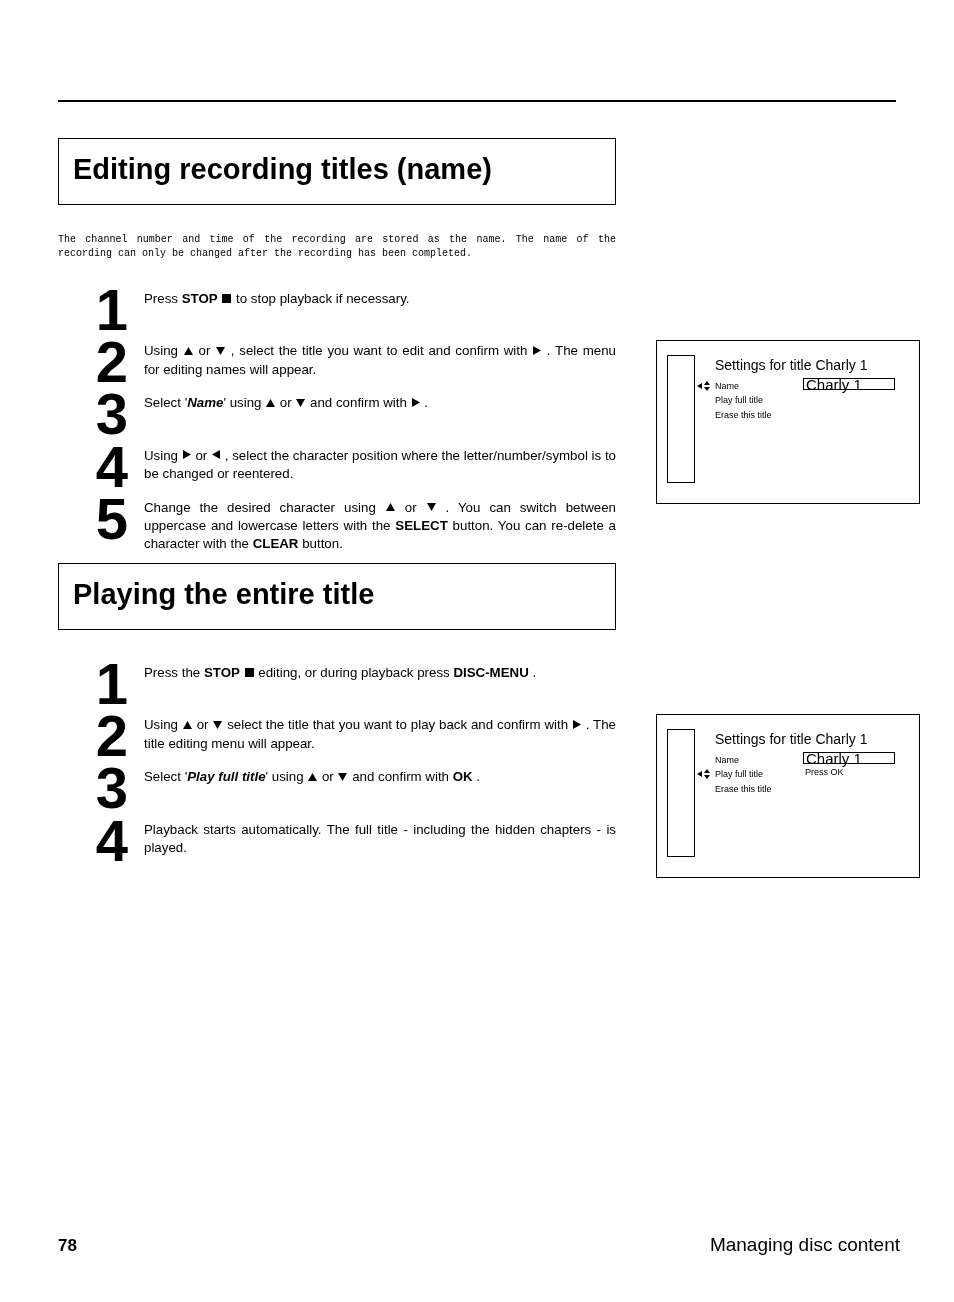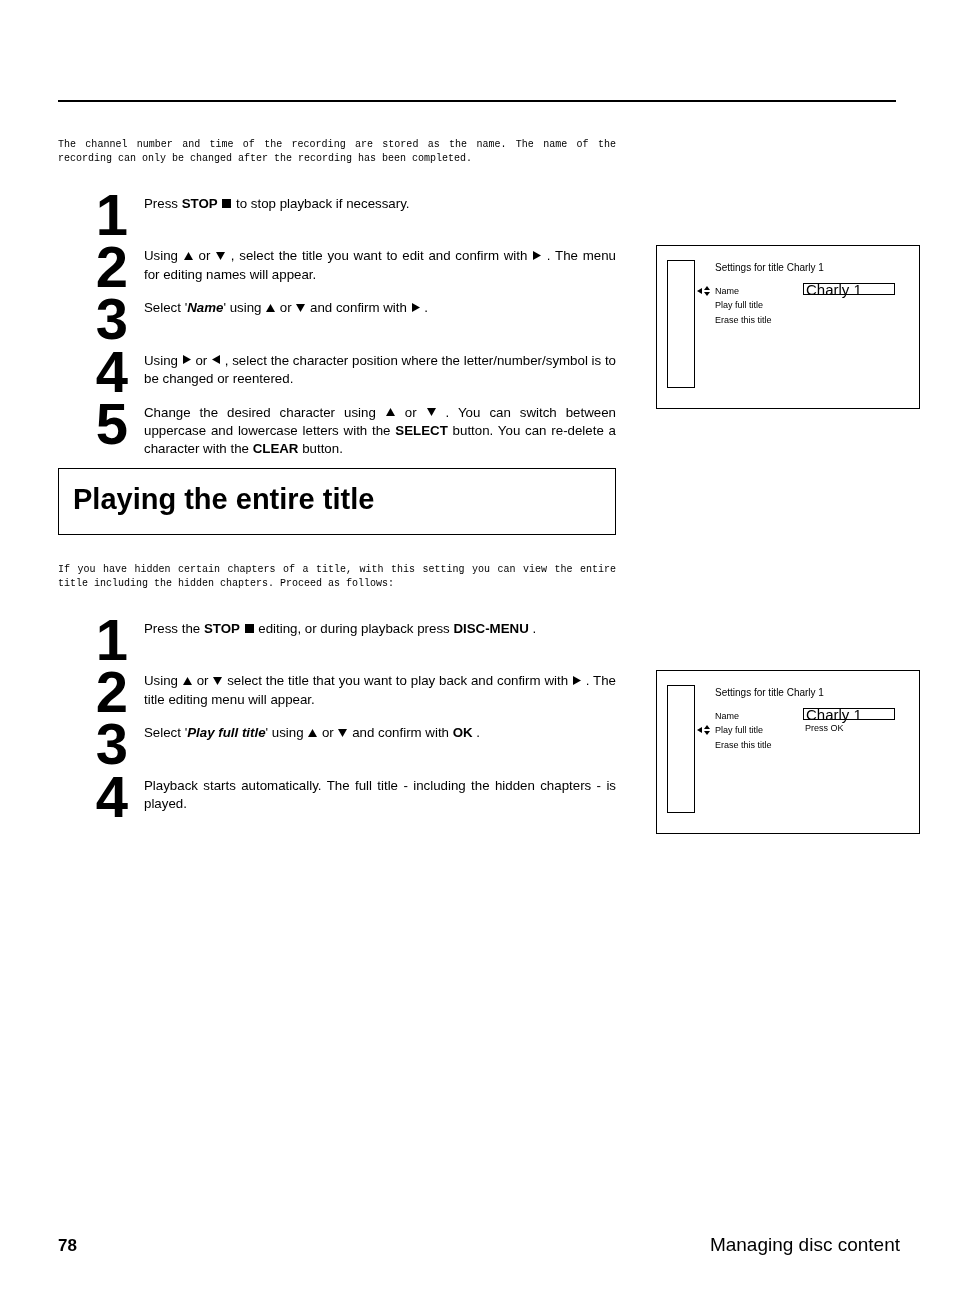--- a/index.html
+++ b/index.html
@@ -86,21 +86,21 @@
   }
   .osd-inner-left {
     position: absolute;
     left: 10px; top: 14px;
     width: 28px; height: 128px;
     border: 1px solid #000;
   }
   .osd-title {
     position: absolute;
     left: 58px; top: 16px;
-    font-size: 10px;
+    font-size: 14px;
     font-family: Arial, sans-serif;
   }
   .osd-list {
     position: absolute;
     left: 58px; top: 38px;
     font-size: 9px;
     line-height: 1.6;
   }
   .osd-field {
     position: absolute;
@@ -138,20 +138,23 @@
     font-size: 19px;
   }
   .sec2 { margin-top: 10px; }
 </style>
 </head>
 <body>
 
 <div class="page">
   <hr class="hr-top">
 
+  <div class="section-title-box">
+    <h2>Editing recording titles (name)</h2>
+  </div>
 
   <p class="intro">The channel number and time of the recording are stored as the name. The name of the recording can only be changed after the recording has been completed.</p>
 
   <div class="steps-row">
     <div class="steps-left">
 
       <div class="step">
         <div class="step-num">1</div>
         <div class="step-text">
           <span>Press </span>
@@ -253,21 +256,20 @@
         <div>Erase this title</div>
       </div>
       <div class="osd-field" style="top:37px;">Charly 1</div>
     </div>
   </div>
 
   <div class="section-title-box sec2">
     <h2>Playing the entire title</h2>
   </div>
 
-  <p class="intro">If you have hidden certain chapters of a title, with this setting you can view the entire title including the hidden chapters. Proceed as follows:</p>
 
   <div class="steps-row">
     <div class="steps-left">
 
       <div class="step">
         <div class="step-num">1</div>
         <div class="step-text">
           <span>Press the </span>
           <span class="bold">STOP</span>
           <span class="icon"><svg width="11" height="11" viewBox="0 0 11 11">

